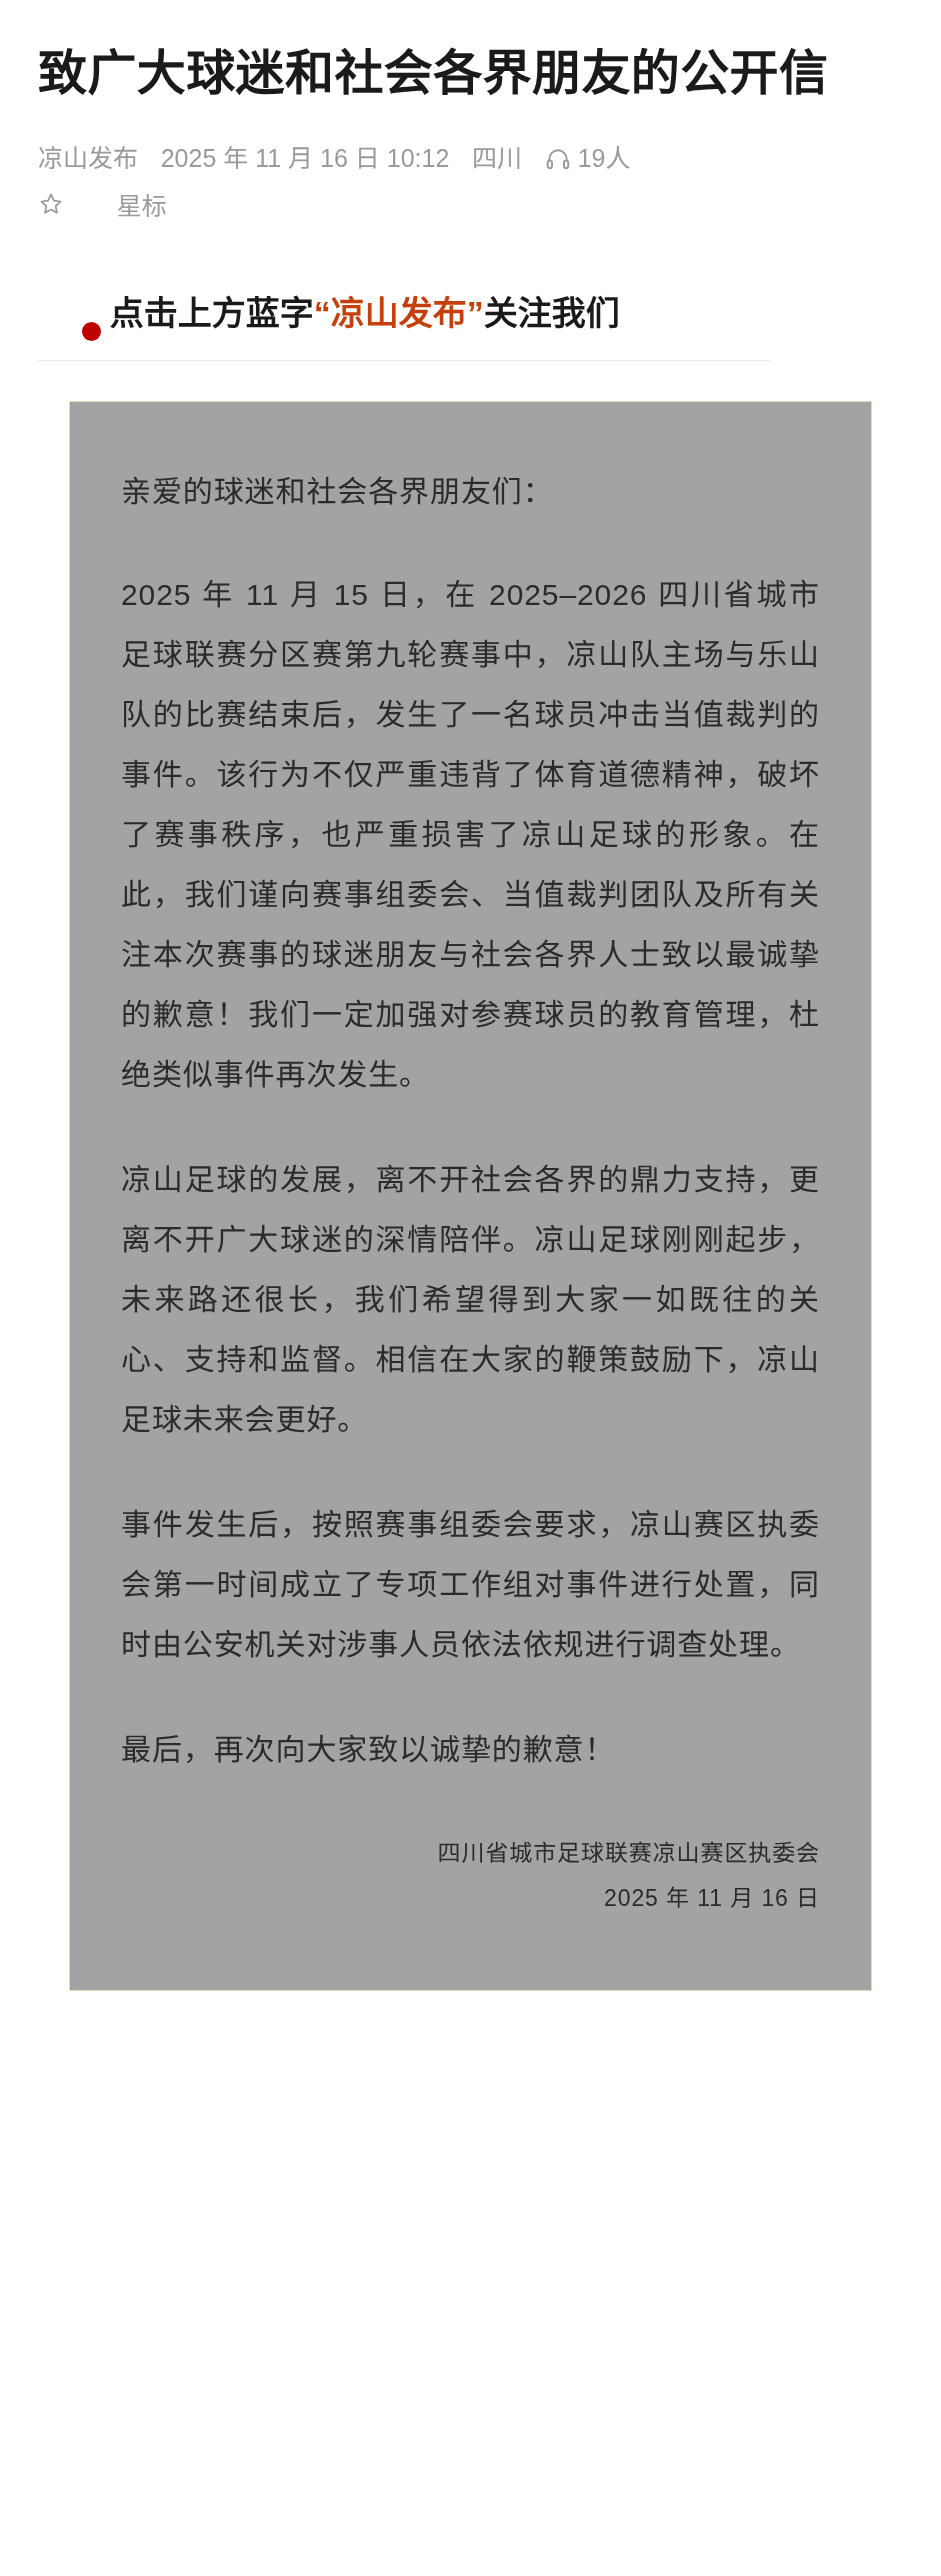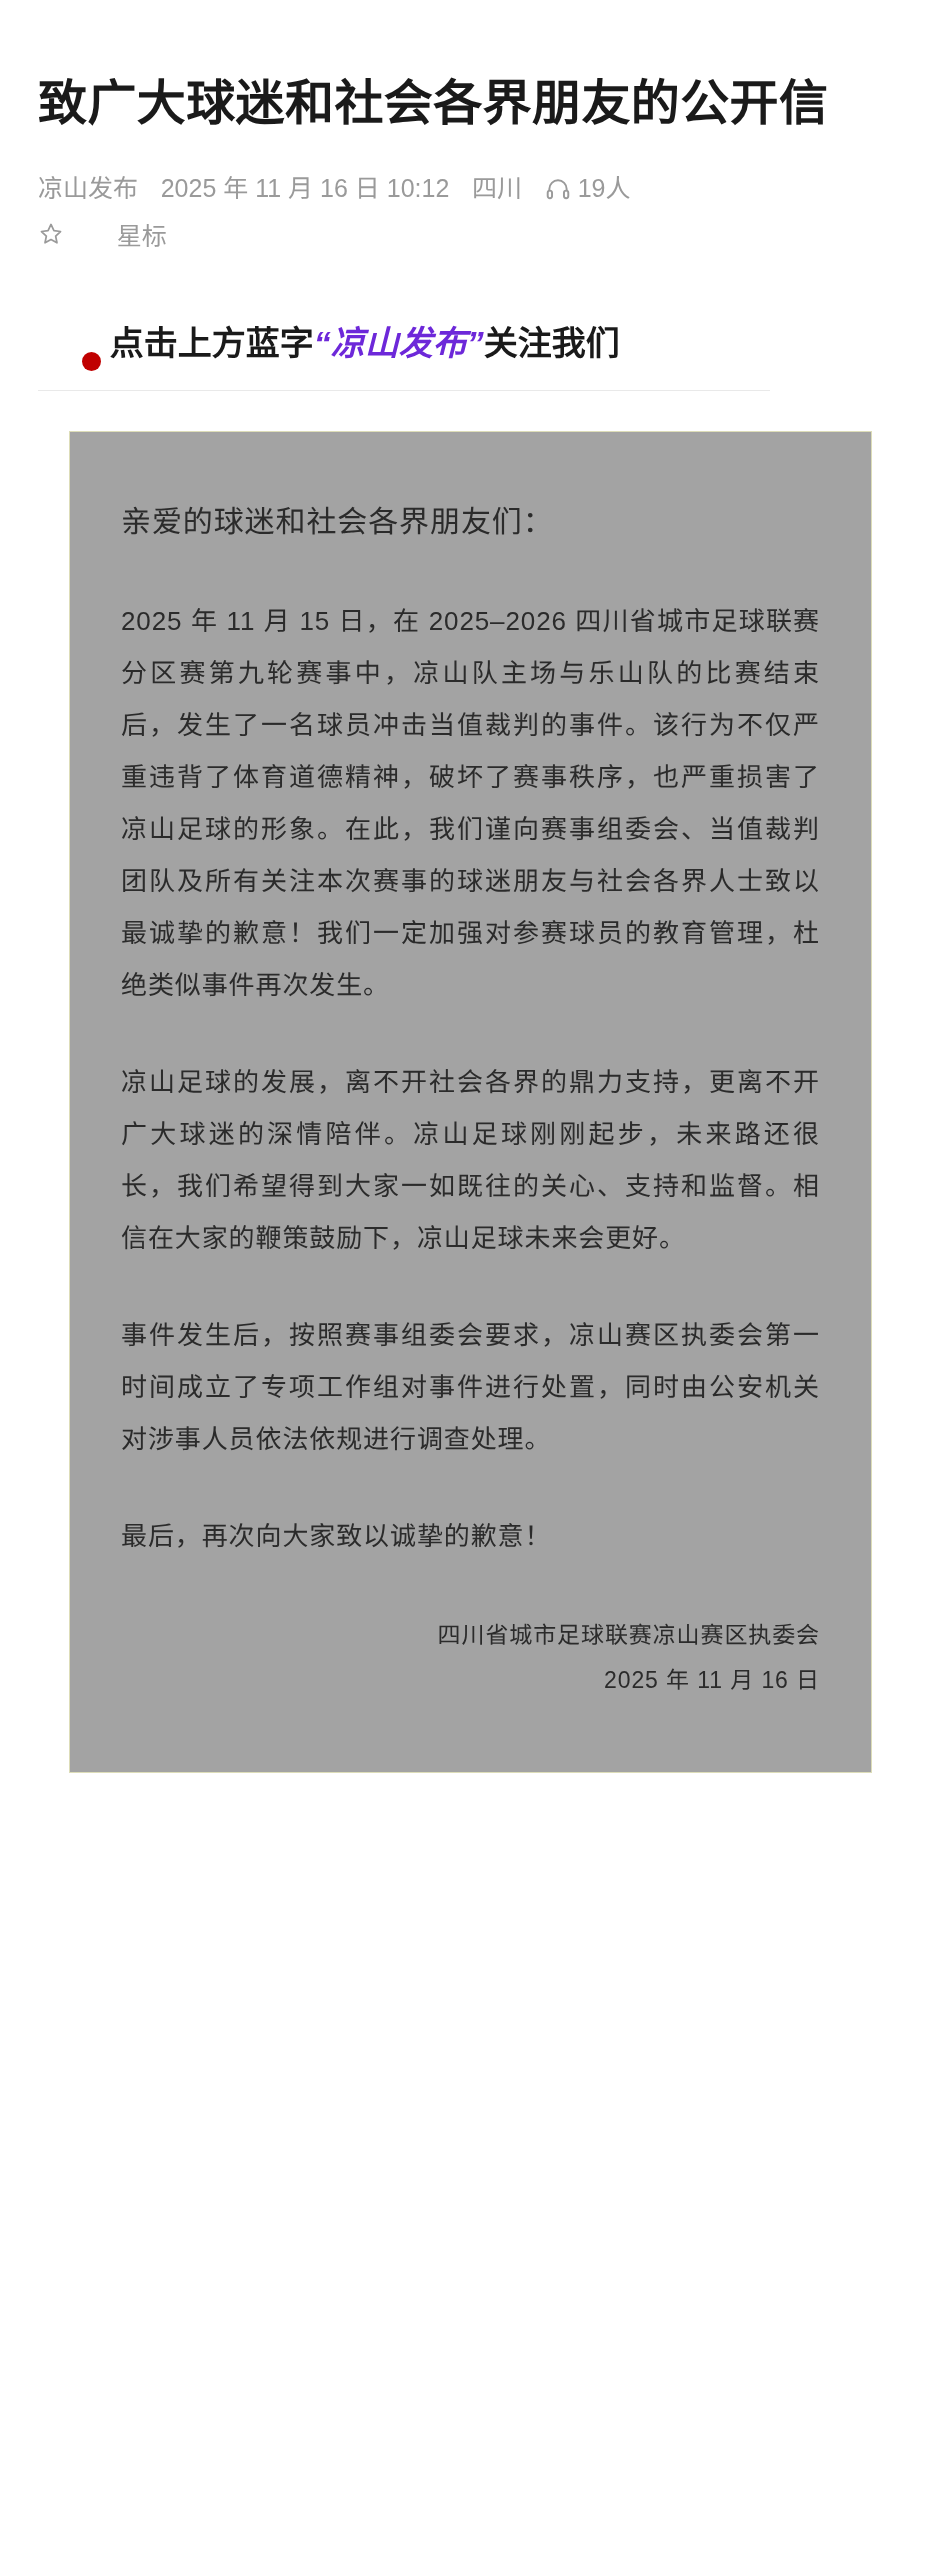--- a/index.html
+++ b/index.html
@@ -11,21 +11,21 @@
     width: 941px;
     min-height: 2576px;
     font-family: "Liberation Sans", "DejaVu Sans", sans-serif;
     color: #222222;
     -webkit-font-smoothing: antialiased;
   }
   .page {
     width: 941px;
     min-height: 2576px;
     box-sizing: border-box;
-    padding: 48px 38px 52px 38px;
+    padding: 18px 38px 52px 38px;
     background: #ffffff;
   }
 
   
   .article-title {
     font-size: 49px;
     line-height: 1.32;
     font-weight: bold;
     color: #1a1a1a;
     letter-spacing: 0.4px;
@@ -91,39 +91,39 @@
   .red-dot {
     width: 19px;
     height: 19px;
     border-radius: 50%;
     background: #c00000;
     display: inline-block;
     margin: 0 8.7px 0 44px;
     flex: none;
   }
   .follow-text-black { color: #1a1a1a; }
-  .follow-text-blue { color: #6d28d9; font-style: italic; }
+  .follow-text-blue { color: #c2410c; }
 
   
   .letter-card {
     margin: 0 31px 0 31px;
     background: #a3a3a3;
     border: 1.7px solid #ddddb8;
     box-sizing: border-box;
     padding: 61px 51px 70px 51px;
   }
   .letter-greeting {
     font-size: 30px;
     line-height: 1.9;
     color: #2b2b2b;
     margin: 0 0 45px 0;
     letter-spacing: 0.9px;
   }
   .letter-para {
-    font-size: 26px;
+    font-size: 30px;
     line-height: 2.0;
     color: #2b2b2b;
     text-align: justify;
     text-justify: inter-ideograph;
     text-indent: 0;
     margin: 0 0 45px 0;
     letter-spacing: 0.9px;
   }
   .letter-para:last-of-type { margin-bottom: 0; }
   .sign-block {

